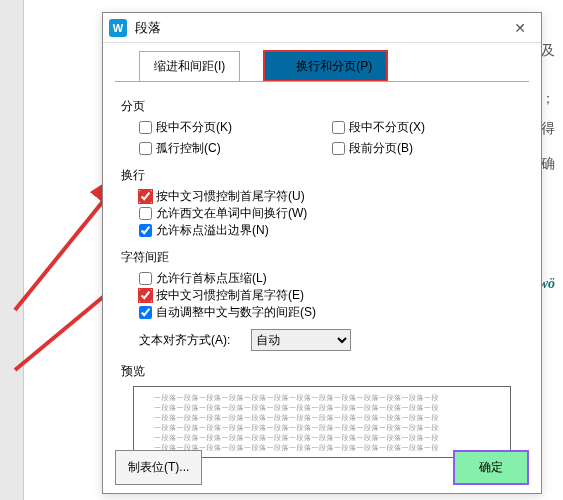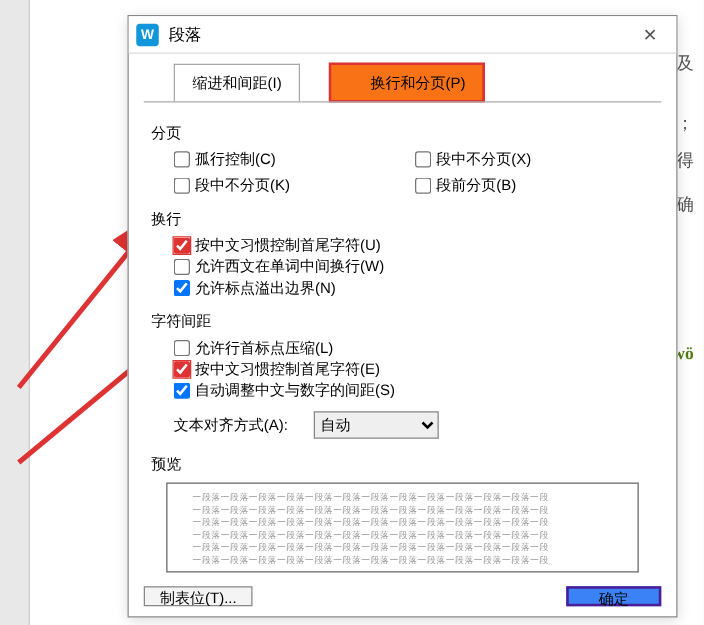--- a/index.html
+++ b/index.html
@@ -73,21 +73,21 @@
     padding: 6px 14px;
     border: 1px solid #aaa;
     border-bottom: none;
     background: #fff;
     font-size: 12px;
     cursor: pointer;
     margin-left: 24px;
   }
   .tab + .tab { border-left: none; }
   .tab.active {
-    background: #f97316;
+    background: #0369a1;
     border-color: #d33;
     padding-left: 32px;
   }
   .red-box-tab {
     outline: 2px solid #d33;
     outline-offset: -1px;
   }
   .tab-body {
     border-top: 1px solid #aaa;
     margin: 0 12px;
@@ -153,30 +153,30 @@
   }
   .footer {
     position: absolute;
     bottom: 8px;
     left: 12px;
     right: 12px;
     display: flex;
     justify-content: space-between;
   }
   .btn {
-    height: 16px;
+    height: 35px;
     padding: 0 12px;
     border: 1px solid #888;
     background: #f4f4f4;
     font-size: 12px;
     cursor: pointer;
   }
   .btn-primary {
-    border: 2px solid #4c1d95;
-    background: #3b82f6;
+    border: 2px solid #8b5cf6;
+    background: #86efac;
     padding: 0 24px;
   }
   
   .arrow {
     position: absolute;
     pointer-events: none;
   }
   .bg-char {
     position: absolute;
     right: 8px;
@@ -187,21 +187,21 @@
 </style>
 </head>
 <body>
 
 <div class="page-bg"></div>
 <div class="sidebar-strip"></div>
 <div class="bg-char" style="top:42px">欠及</div>
 <div class="bg-char" style="top:90px">I；</div>
 <div class="bg-char" style="top:120px">不得</div>
 <div class="bg-char" style="top:155px">斗确</div>
-<div class="bg-char" style="top:276px;color:#4d7c0f;font-weight:bold">wö</div>
+<div class="bg-char" style="top:276px;color:#0f766e;font-style:italic;font-weight:bold">wö</div>
 
 <svg class="arrow" style="left:0;top:0" width="563" height="500">
   <defs>
     <marker id="ah" markerWidth="12" markerHeight="12" refX="11" refY="4" orient="auto">
       <path d="M0,0 L12,4 L0,8 Z" fill="#d33"></path>
     </marker>
   </defs>
   <line x1="15" y1="310" x2="130" y2="168" stroke="#d33" stroke-width="4" marker-end="url(#ah)"></line>
   <line x1="15" y1="370" x2="150" y2="258" stroke="#d33" stroke-width="4" marker-end="url(#ah)"></line>
 </svg>
@@ -218,25 +218,25 @@
     <div class="tab active red-box-tab">换行和分页(P)</div>
   </div>
 
   <div class="tab-body">
 
     <div class="section-label">分页</div>
     <div class="row">
       <div class="col">
         <label class="cb">
           <input type="checkbox" style=""> 
-            <span>孤行控制(C)</span>
+            <span>段中不分页(K)</span>
         </label>
         <label class="cb">
           <input type="checkbox" style=""> 
-            <span>段中不分页(K)</span>
+            <span>孤行控制(C)</span>
         </label>
       </div>
       <div class="col" style="margin-left:70px">
         <label class="cb">
           <input type="checkbox" style=""> 
             <span>段中不分页(X)</span>
         </label>
         <label class="cb">
           <input type="checkbox" style=""> 
             <span>段前分页(B)</span>

